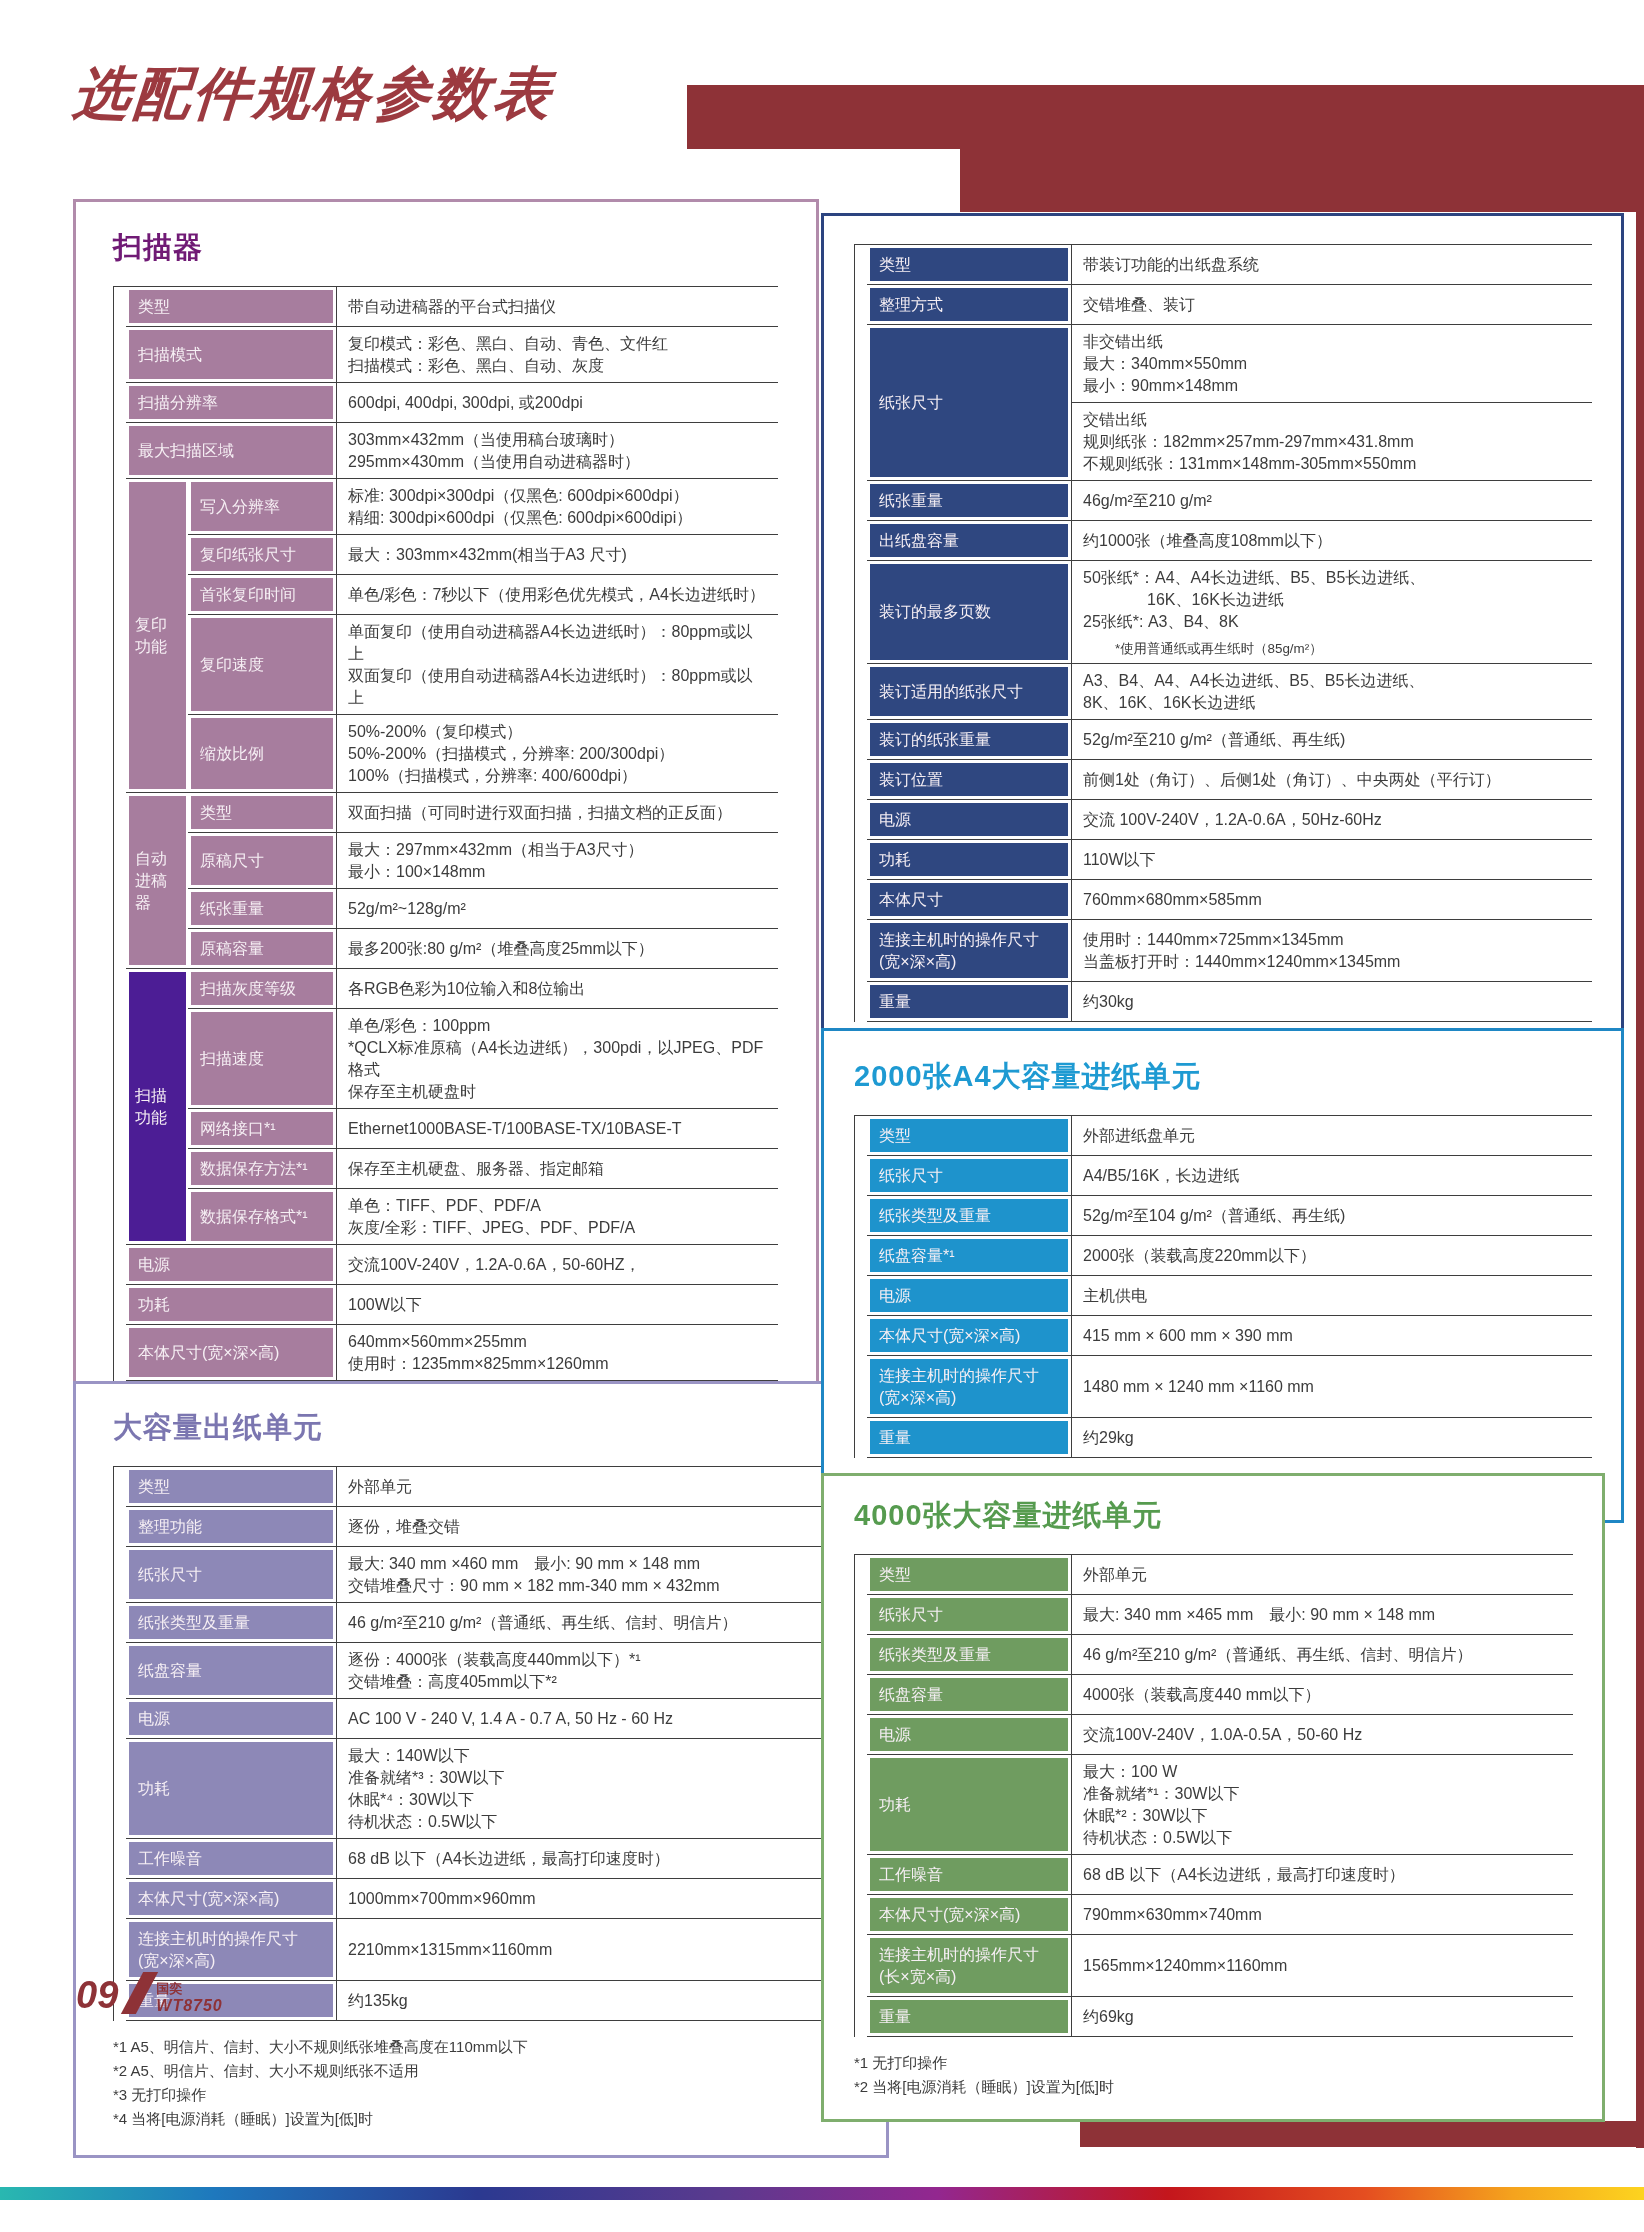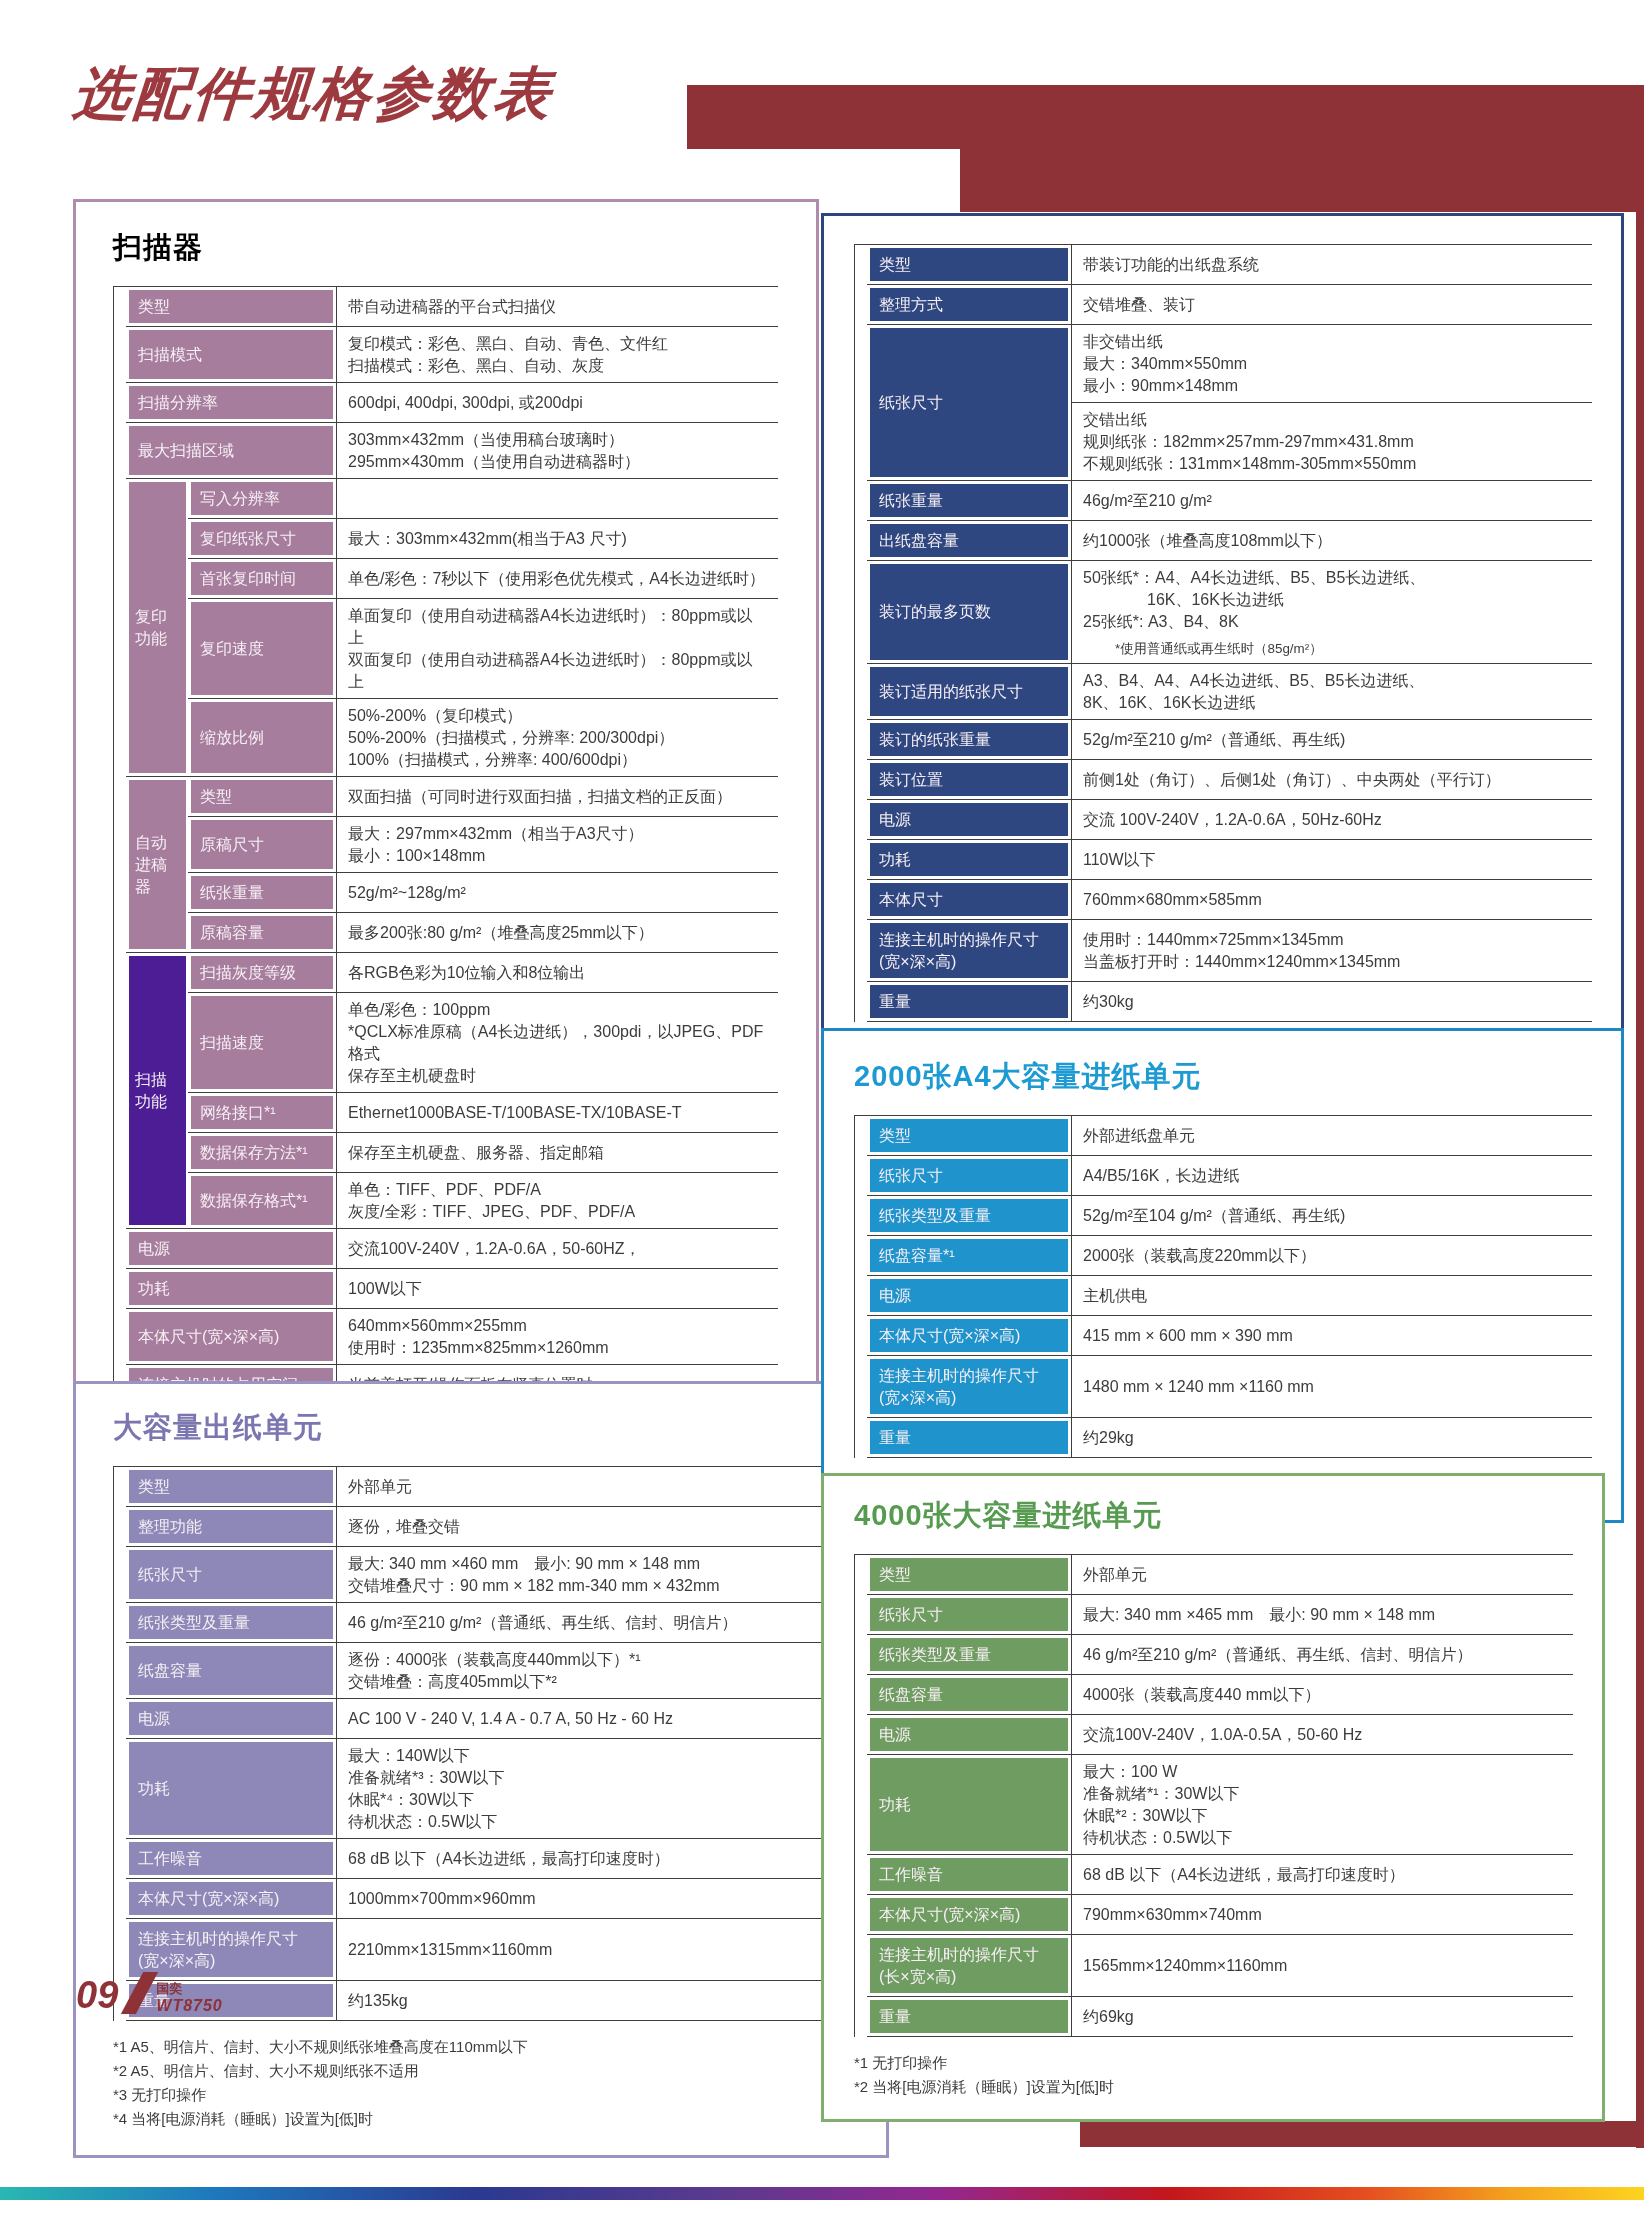--- a/index.html
+++ b/index.html
@@ -77,21 +77,21 @@
 
   <div class="deco deco-top-a" style="background: rgb(142, 50, 55);"></div>
   <div class="deco deco-top-b" style="background: rgb(142, 50, 55);"></div>
   <div class="deco deco-right" style="background: rgb(142, 50, 55);"></div>
   <div class="deco deco-bottom" style="background: rgb(142, 50, 55);"></div>
   <div class="rainbow"></div>
 
   <div class="page-title" style="color: rgb(156, 58, 64);">选配件规格参数表</div>
 
   <div class="box box-scanner" style="border-color: rgb(177, 139, 171);">
-    <div class="sec-title" style="color: #000000;">扫描器</div>
+    <div class="sec-title" style="color: #701a75;">扫描器</div>
     <div class="spec-table">
         <div class="spec-row">
           <div class="lab-wrap">
             <div class="lab" style="background: rgb(167, 125, 158);">类型</div>
           </div>
           <div class="val">带自动进稿器的平台式扫描仪</div>
         </div>
         <div class="spec-row">
           <div class="lab-wrap">
             <div class="lab" style="background: rgb(167, 125, 158);">扫描模式</div>
@@ -115,20 +115,22 @@
         <div class="sect">
           <div class="gwrap">
             <div class="lab glab" style="background: rgb(167, 125, 158);">复印
 功能</div>
           </div>
           <div class="grows">
             <div class="subrow">
               <div class="lab-wrap sub">
                 <div class="lab" style="background: rgb(167, 125, 158);">写入分辨率</div>
               </div>
+              <div class="val">标准: 300dpi×300dpi（仅黑色: 600dpi×600dpi）
+精细: 300dpi×600dpi（仅黑色: 600dpi×600dipi）</div>
             </div>
             <div class="subrow">
               <div class="lab-wrap sub">
                 <div class="lab" style="background: rgb(167, 125, 158);">复印纸张尺寸</div>
               </div>
               <div class="val">最大：303mm×432mm(相当于A3 尺寸)</div>
             </div>
             <div class="subrow">
               <div class="lab-wrap sub">
                 <div class="lab" style="background: rgb(167, 125, 158);">首张复印时间</div>

